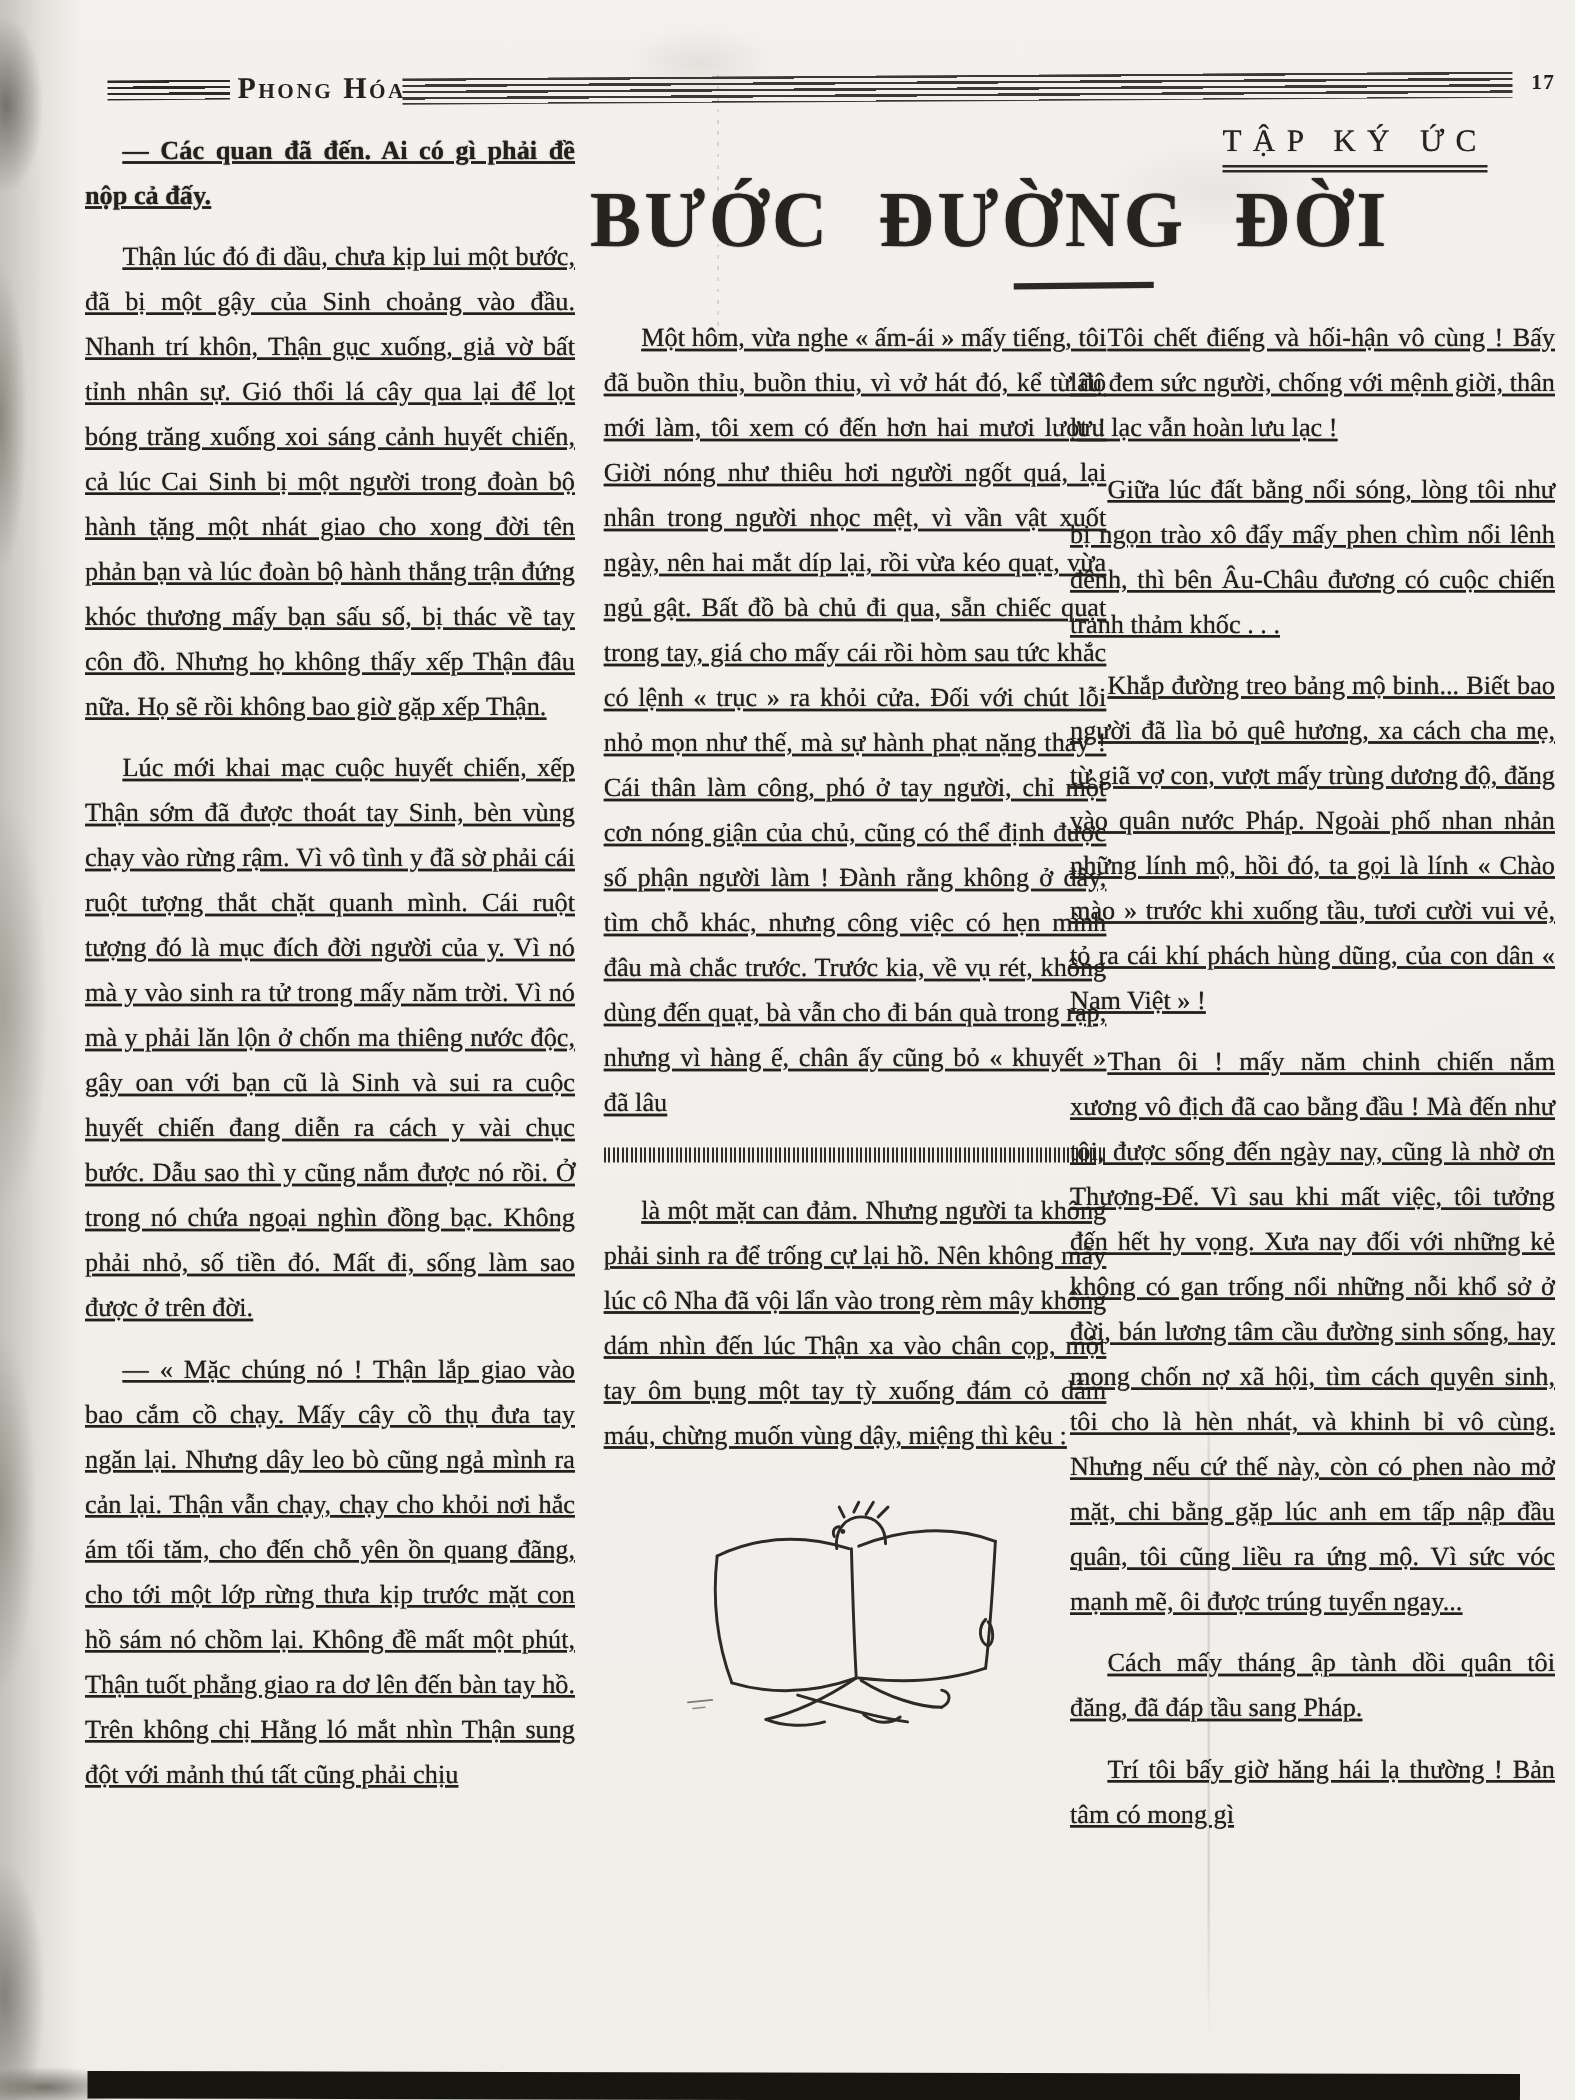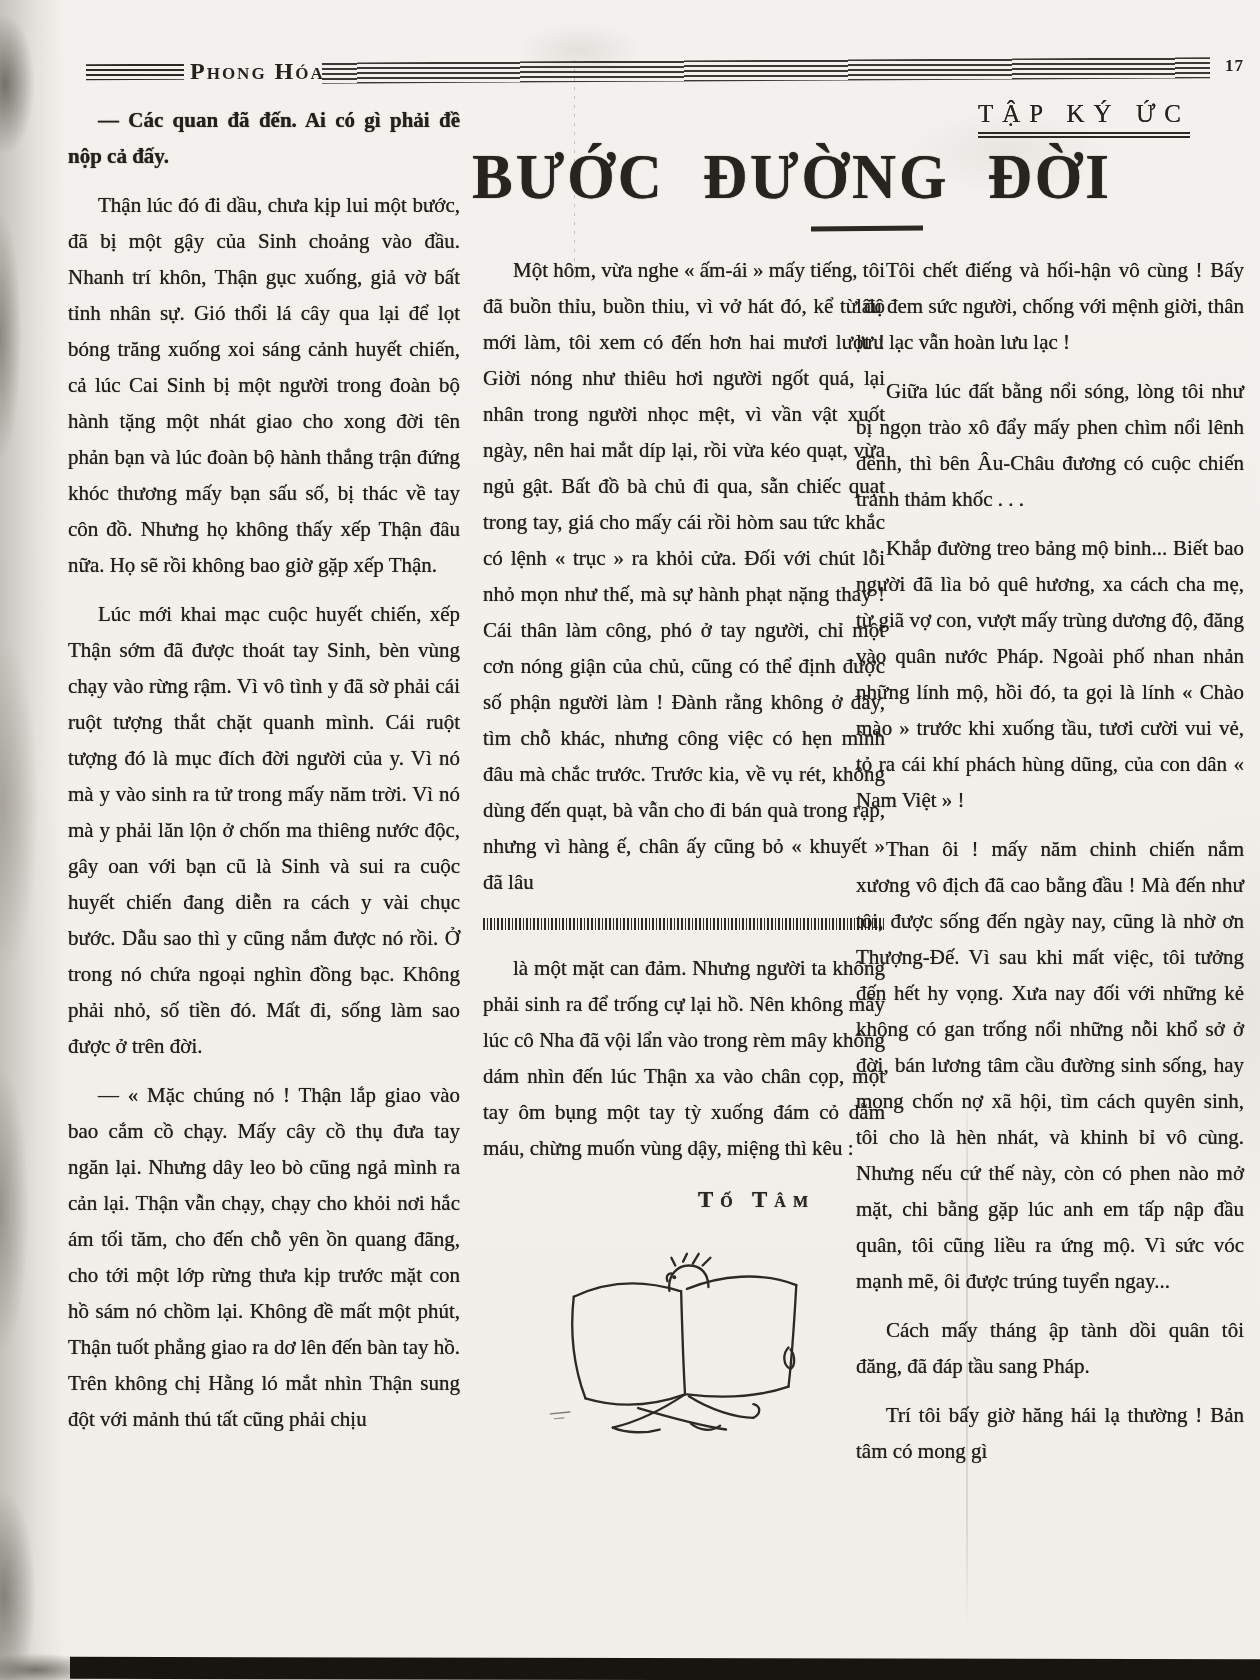--- a/index.html
+++ b/index.html
@@ -9,21 +9,20 @@
     font-family:"Liberation Serif", serif;
     color:#201e1a;
   }
   .page{
     position:relative;width:1216px;height:1680px;
     background:
       radial-gradient(ellipse 90px 40px at 46% 3%, rgba(80,78,70,0.10), transparent 70%),
       radial-gradient(ellipse 140px 60px at 80% 9%, rgba(80,78,70,0.07), transparent 70%),
       radial-gradient(ellipse 200px 300px at 99% 60%, rgba(120,115,105,0.08), transparent 70%),
       linear-gradient(#f2f1ed, #efeee9);
-    padding-left: 44px;
   }
   
   .scan-edge{
     position:absolute;left:0;top:0;width:64px;height:1680px;
     background:
       radial-gradient(ellipse 42px 100px at 8% 5%, rgba(88,85,78,0.75), transparent 70%),
       radial-gradient(ellipse 30px 170px at 0% 20%, rgba(108,104,94,0.65), transparent 72%),
       radial-gradient(ellipse 52px 240px at 4% 48%, rgba(128,123,112,0.45), transparent 70%),
       radial-gradient(ellipse 40px 200px at 0% 72%, rgba(112,108,98,0.55), transparent 72%),
       radial-gradient(ellipse 46px 150px at 6% 95%, rgba(96,93,85,0.65), transparent 70%),
@@ -57,21 +56,21 @@
   
   .title-wrap{position:absolute;left:472px;top:142px;width:790px;text-align:left;}
   .article-title{
     margin:0;font-size:61px;font-weight:bold;letter-spacing:3px;word-spacing:20px;
     color:#26241f;transform:scaleY(1.04);
     text-shadow:0 0 1px rgba(30,28,24,.85);
   }
   .title-underline{width:112px;height:5px;background:#2b2924;margin:14px auto 0 auto;transform:rotate(-0.6deg);}
   
   .col{position:absolute;font-size:21px;line-height:36px;text-align:justify;color:#232019;
-       text-shadow:0 0 .7px rgba(32,30,25,.85);}
+       text-shadow:0 0 .7px rgba(32,30,25,.85);text-decoration:underline;}
   .col-left{left:68px;top:102px;width:392px;height:1545px;}
   .col-middle{left:483px;top:252px;width:402px;height:1400px;}
   .col-right{left:856px;top:252px;width:388px;height:1400px;}
   .para{margin:0 0 13px 0;text-indent:30px;}
   .bold-lead{font-weight:bold;text-shadow:0 0 1px rgba(25,23,19,.9);}
   .dialog{text-align:left;}
   .divider{
     height:12px;margin:18px 0 20px 0;
     background:repeating-linear-gradient(90deg,#2e2c26 0 1.6px, transparent 1.6px 3.6px);
   }
@@ -116,21 +115,20 @@
     <p class="para bold-lead">— Các quan đã đến. Ai có gì phải đề nộp cả đấy.</p>
     <p class="para">Thận lúc đó đi dầu, chưa kịp lui một bước, đã bị một gậy của Sinh choảng vào đầu. Nhanh trí khôn, Thận gục xuống, giả vờ bất tỉnh nhân sự. Gió thổi lá cây qua lại để lọt bóng trăng xuống xoi sáng cảnh huyết chiến, cả lúc Cai Sinh bị một người trong đoàn bộ hành tặng một nhát giao cho xong đời tên phản bạn và lúc đoàn bộ hành thắng trận đứng khóc thương mấy bạn sấu số, bị thác về tay côn đồ. Nhưng họ không thấy xếp Thận đâu nữa. Họ sẽ rồi không bao giờ gặp xếp Thận.</p>
     <p class="para">Lúc mới khai mạc cuộc huyết chiến, xếp Thận sớm đã được thoát tay Sinh, bèn vùng chạy vào rừng rậm. Vì vô tình y đã sờ phải cái ruột tượng thắt chặt quanh mình. Cái ruột tượng đó là mục đích đời người của y. Vì nó mà y vào sinh ra tử trong mấy năm trời. Vì nó mà y phải lăn lộn ở chốn ma thiêng nước độc, gây oan với bạn cũ là Sinh và sui ra cuộc huyết chiến đang diễn ra cách y vài chục bước. Dẫu sao thì y cũng nắm được nó rồi. Ở trong nó chứa ngoại nghìn đồng bạc. Không phải nhỏ, số tiền đó. Mất đi, sống làm sao được ở trên đời.</p>
     <p class="para">— « Mặc chúng nó ! Thận lắp giao vào bao cắm cồ chạy. Mấy cây cồ thụ đưa tay ngăn lại. Nhưng dây leo bò cũng ngả mình ra cản lại. Thận vẫn chạy, chạy cho khỏi nơi hắc ám tối tăm, cho đến chỗ yên ồn quang đãng, cho tới một lớp rừng thưa kịp trước mặt con hồ sám nó chồm lại. Không đề mất một phút, Thận tuốt phẳng giao ra dơ lên đến bàn tay hồ. Trên không chị Hằng ló mắt nhìn Thận sung đột với mảnh thú tất cũng phải chịu</p>
   </section>
 
   <section class="col col-middle">
     <p class="para">Một hôm, vừa nghe « ấm-ái » mấy tiếng, tôi đã buồn thỉu, buồn thiu, vì vở hát đó, kể từ độ mới làm, tôi xem có đến hơn hai mươi lượt ! Giời nóng như thiêu hơi người ngốt quá, lại nhân trong người nhọc mệt, vì vần vật xuốt ngày, nên hai mắt díp lại, rồi vừa kéo quạt, vừa ngủ gật. Bất đồ bà chủ đi qua, sẵn chiếc quạt trong tay, giá cho mấy cái rồi hòm sau tức khắc có lệnh « trục » ra khỏi cửa. Đối với chút lỗi nhỏ mọn như thế, mà sự hành phạt nặng thay ! Cái thân làm công, phó ở tay người, chỉ một cơn nóng giận của chủ, cũng có thể định được số phận người làm ! Đành rằng không ở đây, tìm chỗ khác, nhưng công việc có hẹn mình đâu mà chắc trước. Trước kia, về vụ rét, không dùng đến quạt, bà vẫn cho đi bán quà trong rạp, nhưng vì hàng ế, chân ấy cũng bỏ « khuyết » đã lâu</p>
     <div class="divider"></div>
     <p class="para">là một mặt can đảm. Nhưng người ta không phải sinh ra để trống cự lại hồ. Nên không mấy lúc cô Nha đã vội lẩn vào trong rèm mây không dám nhìn đến lúc Thận xa vào chân cọp, một tay ôm bụng một tay tỳ xuống đám cỏ dẫm máu, chừng muốn vùng dậy, miệng thì kêu :</p>
-    <div class="signature">Tố Tâm</div>
 
     <svg class="illustration" width="290" height="205" viewBox="0 0 290 210" fill="none" stroke="#2c2a24" stroke-width="2.4" stroke-linecap="round" stroke-linejoin="round">
 
       <path d="M30 52 C68 34 106 36 138 46"></path>
       <path d="M30 52 C26 88 30 124 42 156"></path>
       <path d="M42 156 C82 168 116 162 144 152"></path>
 
       <path d="M140 46 C141 82 142 118 144 152"></path>
 
       <path d="M146 44 C180 30 222 26 258 40"></path>

